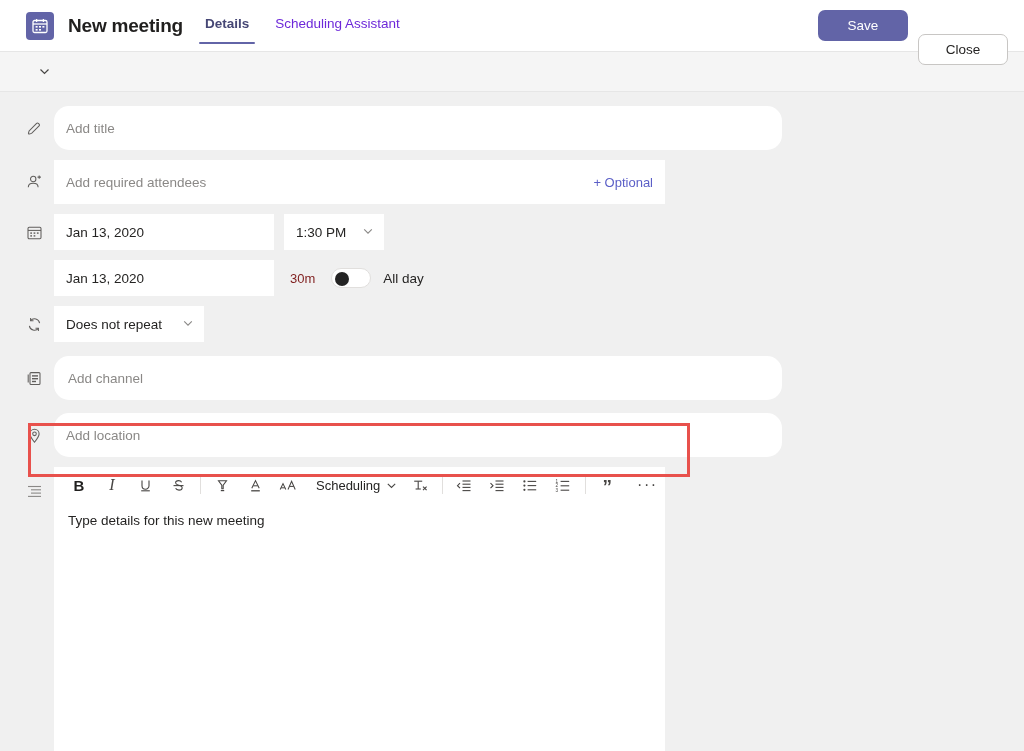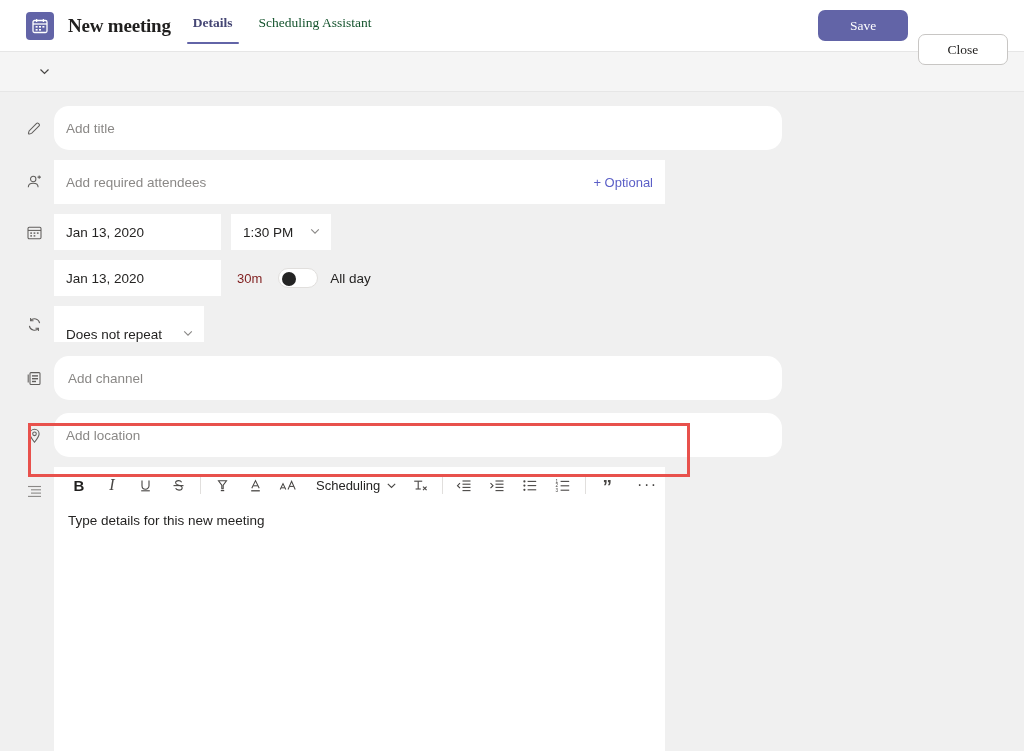--- a/index.html
+++ b/index.html
@@ -14,21 +14,20 @@
 
   
   .header {
     position: relative;
     height: 52px;
     background: #ffffff;
     border-bottom: 1px solid #e6e6e6;
     display: flex;
     align-items: center;
     padding: 0 16px 0 26px;
-    font-family: Liberation Serif, serif;
   }
   .app-icon {
     width: 28px; height: 28px;
     background: #6264a7;
     border-radius: 4px;
     display: flex; align-items: center; justify-content: center;
     flex: 0 0 auto;
   }
   .app-icon svg { display: block; }
   .title {
@@ -43,21 +42,21 @@
     display: flex;
     align-items: flex-end;
     height: 52px;
     margin-left: 16px;
   }
   .tab {
     position: relative;
     font-size: 13.5px;
     padding: 0 6px 13px 6px;
     margin-right: 14px;
-    color: #14532d;
+    color: #6d28d9;
     cursor: pointer;
     height: 52px;
     display: flex;
     align-items: center;
     padding-top: 8px;
   }
   .tab.active { color: #464775; font-weight: 600; }
   .tab.active::after {
     content: "";
     position: absolute;
@@ -136,21 +135,21 @@
     font-family: "Liberation Sans", sans-serif;
     color: #252423;
     padding: 0 12px;
     display: flex;
     align-items: center;
     cursor: text;
   }
   .field.placeholder { color: #8a8886; }
   .field-wide { width: 728px; border-radius: 15px; }
   .field-tall { height: 44px; }
-  .field-date { width: 167px; }
+  .field-date { width: 220px; }
   .attendee-row {
     position: relative;
     display: flex;
     align-items: center;
     width: 611px;
     height: 44px;
     background: #ffffff;
     padding: 0 12px;
     font-size: 13.5px;
     cursor: text;
@@ -167,21 +166,21 @@
     height: 36px;
     width: 100px;
     display: flex;
     align-items: center;
     justify-content: space-between;
     padding: 0 10px 0 12px;
     font-size: 13.5px;
     cursor: pointer;
     margin-left: 10px;
   }
-  .select-repeat { width: 150px; margin-left: 0; align-items: flex-end; }
+  .select-repeat { width: 150px; margin-left: 0; }
   .duration {
     font-size: 13px;
     color: #7f1d1d;
     margin-left: 16px;
     white-space: nowrap;
   }
   .toggle {
     width: 40px; height: 20px;
     background: #ffffff;
     border-radius: 10px;

